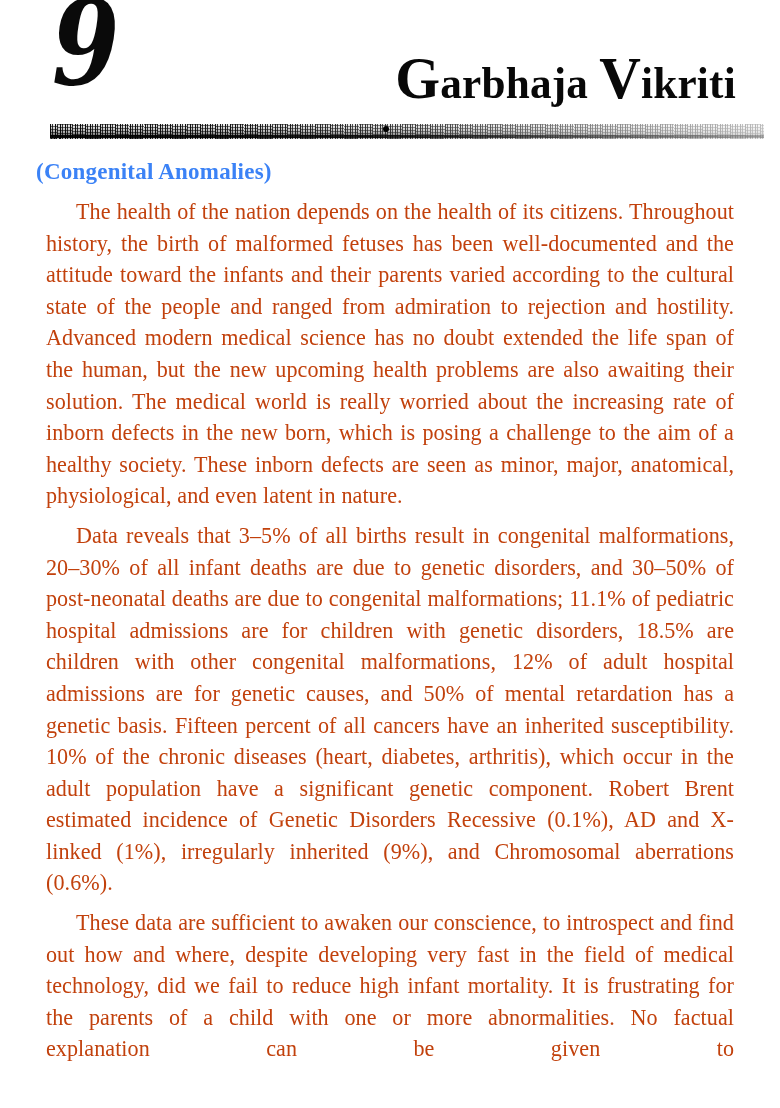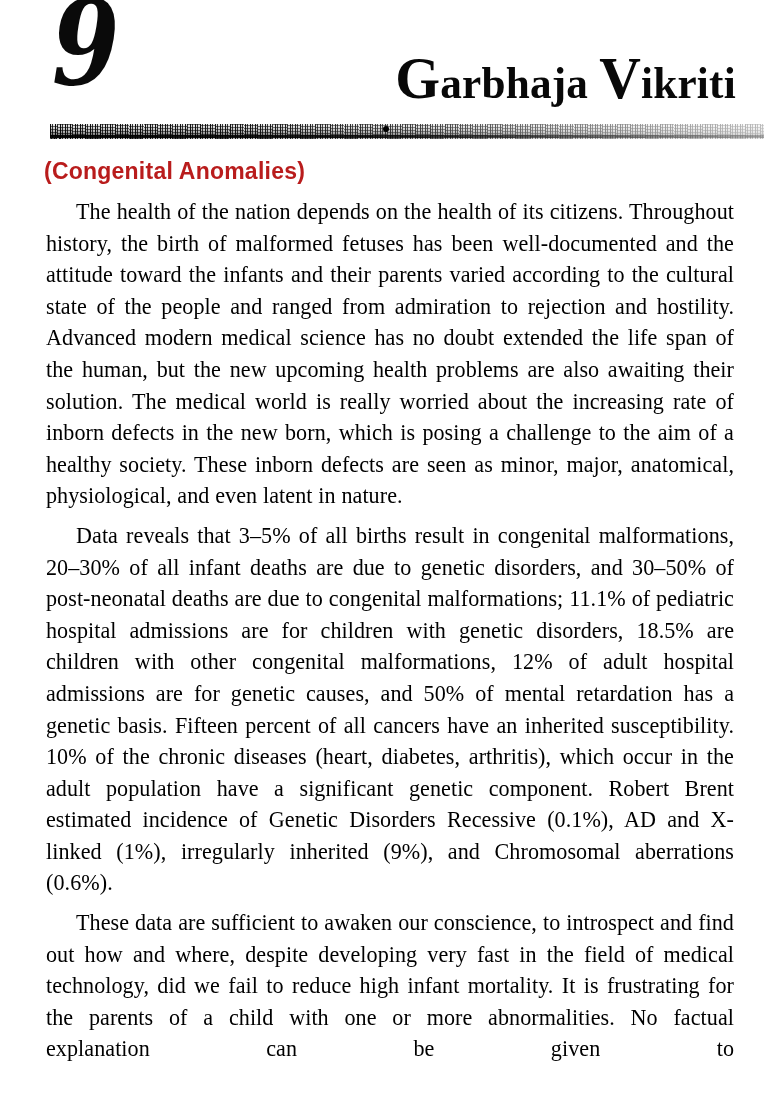--- a/index.html
+++ b/index.html
@@ -127,45 +127,45 @@
     top: 126px;
     width: 6px;
     height: 6px;
     border-radius: 50%;
     background: #000;
   }
 
   
   .subtitle {
     position: absolute;
-    left: 44px;
+    left: 36px;
     top: 158px;
-    font-family: Liberation Sans, sans-serif;
+    font-family: Liberation Serif, serif;
     font-weight: 700;
     font-size: 23px;
     line-height: 1.2;
     letter-spacing: 0.01em;
-    color: #b91c1c;
+    color: #3b82f6;
   }
 
   .body-copy {
     position: absolute;
     left: 46px;
     top: 196px;
     width: 688px;
   }
 
   .para {
     margin: 0 0 8px 0;
     font-family: "Liberation Serif", "DejaVu Serif", serif;
     font-size: 22.1px;
     line-height: 31.6px;
     text-align: justify;
     text-indent: 30px;
-    color: #000000;
+    color: #c2410c;
     letter-spacing: 0.003em;
     word-spacing: 0.01em;
     -moz-text-align-last: left;
     text-align-last: left;
   }
   .para.last {
     margin-bottom: 4px;
   }
   
   .para.clipped {

